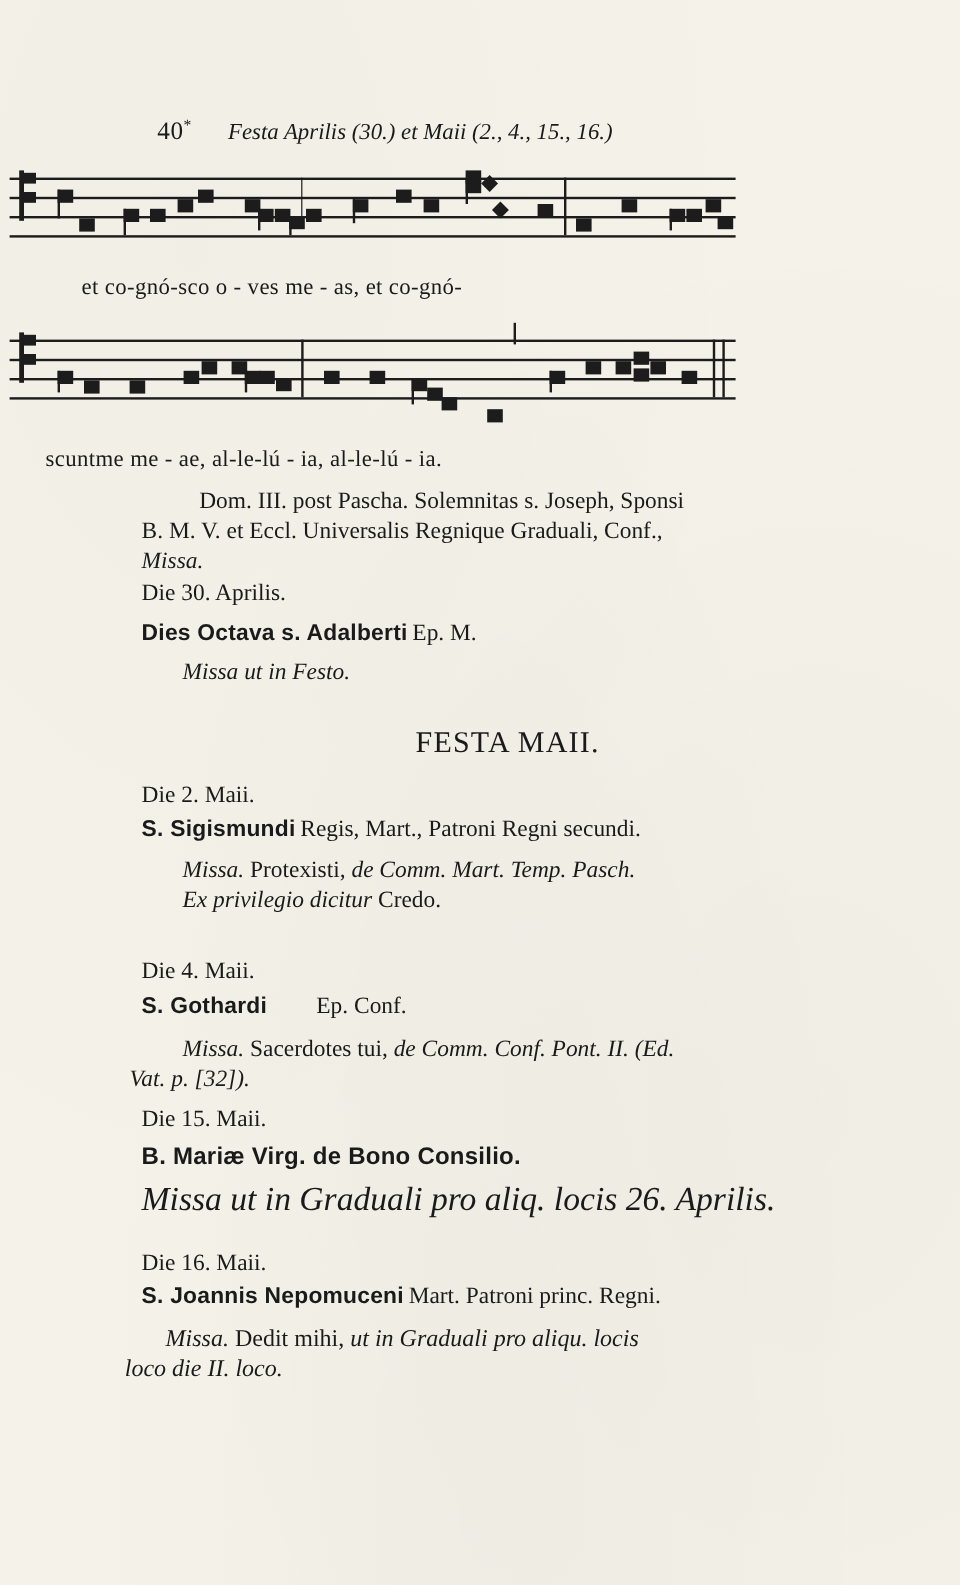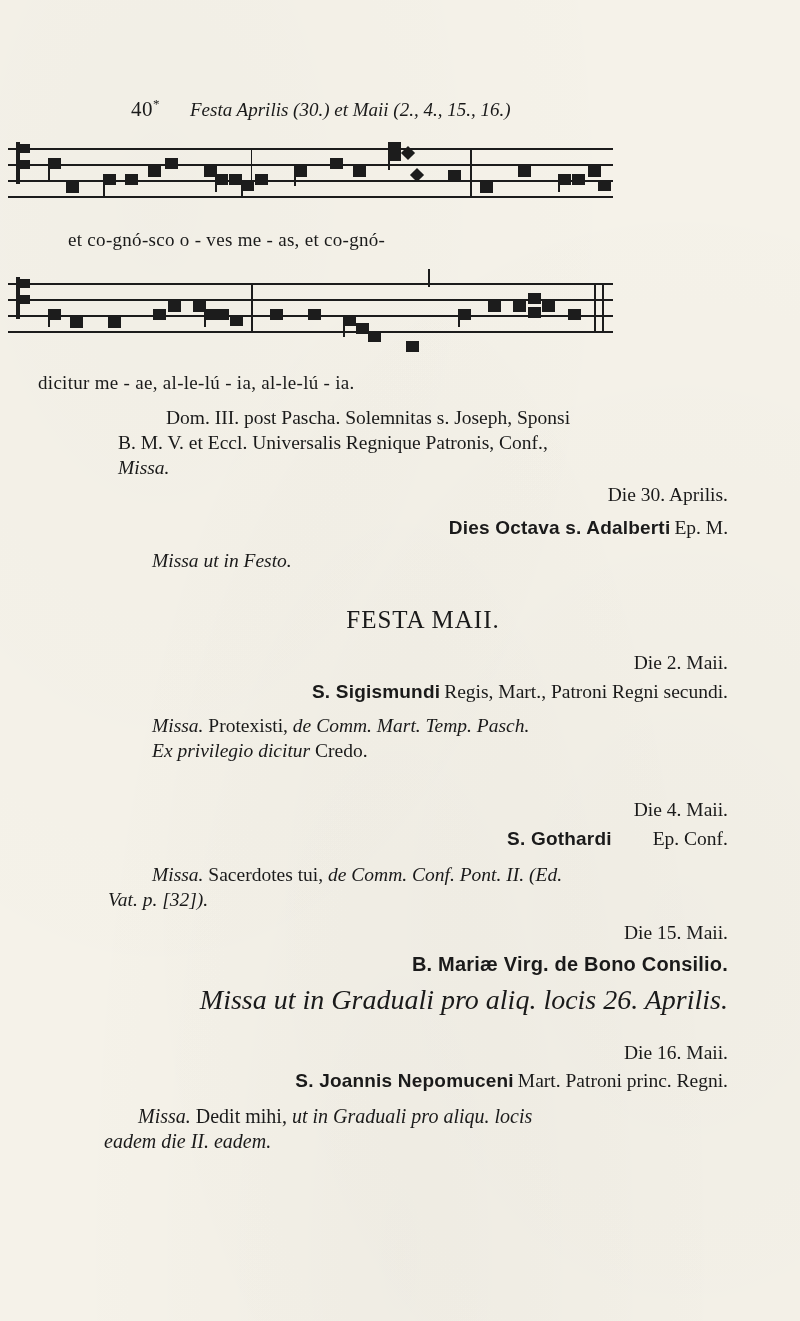--- a/index.html
+++ b/index.html
@@ -100,21 +100,21 @@
     white-space: nowrap;
     margin-top: 11px;
   }
 
   
   .para {
     font-size: 19.5px;
     line-height: 25px;
     text-align: left;
   }
-  .center { text-align: right; }
+  .center { text-align: left; }
   .ital { font-style: italic; }
   .bold-sans {
     font-family: "Liberation Sans", sans-serif;
     font-weight: bold;
     font-size: 19px;
     letter-spacing: 0.2px;
   }
   .rom { font-family: "Liberation Serif", serif; font-weight: normal; font-style: normal; }
   .big-center {
     text-align: center;
@@ -231,28 +231,28 @@
       <div class="nd sq" style="left:480px; top:26px;"></div>
       <div class="nd sq" style="left:505px; top:26px;"></div>
       <div class="nd sq" style="left:520px; top:18px;"></div>
       <div class="nd sq" style="left:520px; top:32px;"></div>
       <div class="nd sq" style="left:534px; top:26px;"></div>
       <div class="nd sq" style="left:560px; top:34px;"></div>
 
       <div class="dbar" style="left:586px; top:8px; height:48px;"></div>
       <div class="dbar" style="left:594px; top:8px; height:48px;"></div>
     </div>
-    <div class="lyrics" style="left:30px; top:86px;">dicitur me - ae,      al-le-lú - ia,    al-le-lú - ia.</div>
+    <div class="lyrics" style="left:30px; top:86px;">scuntme me - ae,      al-le-lú - ia,    al-le-lú - ia.</div>
   </div>
 
   <div class="content" style="top:0;">
 
     <div class="para" style="position:absolute; left:8px; top:405px; width:610px;">
       <div style="text-indent:48px;">Dom. III. post Pascha.  Solemnitas s. Joseph, Sponsi</div>
-      <div>B. M. V. et Eccl. Universalis Regnique Patronis, Conf.,</div>
+      <div>B. M. V. et Eccl. Universalis Regnique Graduali, Conf.,</div>
       <div class="ital">Missa.</div>
     </div>
 
     <div class="para center" style="position:absolute; left:8px; top:482px; width:610px;">Die 30. Aprilis.</div>
 
     <div class="center" style="position:absolute; left:8px; top:517px; width:610px;">
       <span class="bold-sans">Dies Octava s. Adalberti</span>
       <span class="rom" style="font-size:19.5px;">Ep. M.</span>
     </div>
 
@@ -304,16 +304,16 @@
     <div class="center" style="position:absolute; left:8px; top:1070px; width:610px;">
       <span class="bold-sans">S. Joannis Nepomuceni</span>
       <span class="rom" style="font-size:19.5px;">Mart. Patroni princ. Regni.</span>
     </div>
 
     <div class="para" style="position:absolute; left:28px; top:1104px; width:620px; font-size:20px;">
       <span class="ital">Missa.</span>
       <span>Dedit mihi,</span>
       <span class="ital">ut in Graduali pro aliqu. locis</span>
     </div>
-    <div class="para ital" style="position:absolute; left:-6px; top:1129px; width:620px; font-size:20px;">eadem die II. eadem.</div>
+    <div class="para ital" style="position:absolute; left:-6px; top:1129px; width:620px; font-size:20px;">loco die II. loco.</div>
 
   </div>
 </div>
 
 </body></html>

